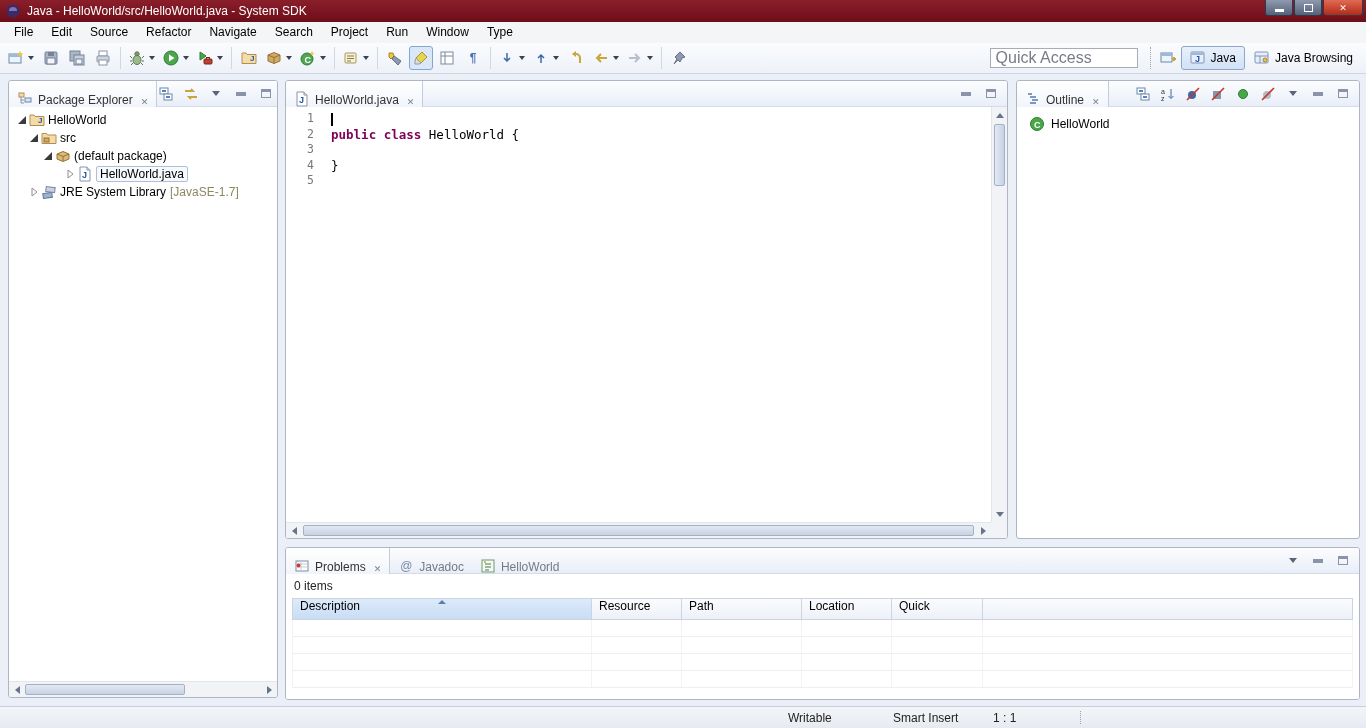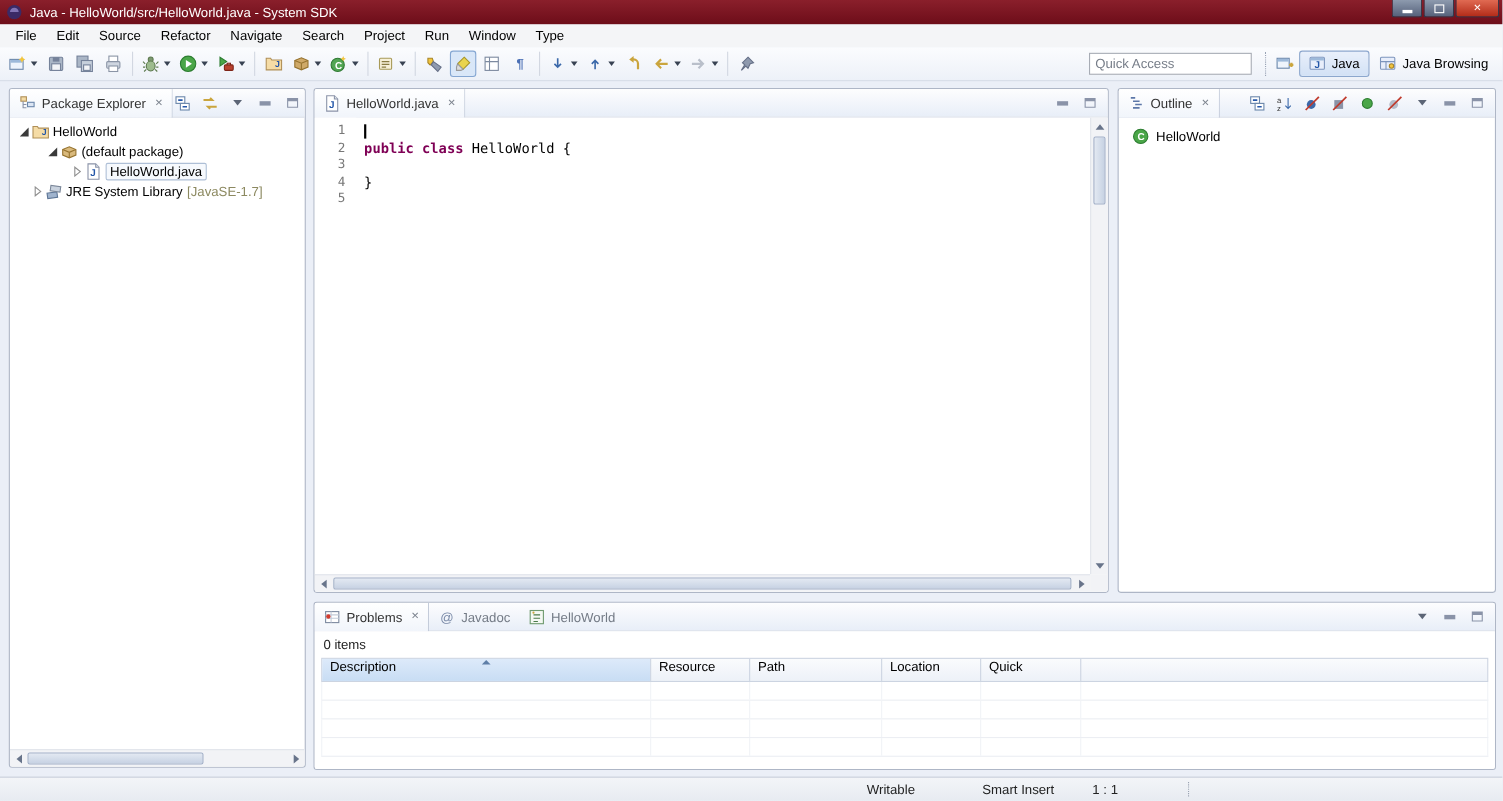--- a/index.html
+++ b/index.html
@@ -22,31 +22,31 @@
 
   
   .toolbar{height:31px;background:linear-gradient(#fbfcfe,#edf1f8);border-bottom:1px solid #d2d8e3;display:flex;align-items:center;padding:0 4px}
   .tbtn{height:24px;min-width:24px;display:flex;align-items:center;justify-content:center;border:1px solid transparent;border-radius:3px;margin:0 1px;padding:0 2px}
   .tbtn.active{background:#d9e7f8;border-color:#84a6d2}
   .ico{width:16px;height:16px;display:flex;align-items:center;justify-content:center}
   .dd-arrow{width:0;height:0;border-left:3px solid transparent;border-right:3px solid transparent;border-top:4px solid #384252;margin-left:4px}
   .tsep{width:1px;height:22px;background:#d2d7e1;margin:0 4px}
   .tsep.dotted{background:none;border-left:1px dotted #9aa4b5}
   .spacer{flex:1}
-  .qa-input{width:148px;height:20px;border:1px solid #a7acb5;padding:0 5px;font-family:inherit;font-size:12px;color:#333;background:#fff;margin-right:8px}
+  .qa-input{width:148px;height:20px;border:1px solid #a7acb5;padding:0 5px;font-family:inherit;font-size:16px;color:#333;background:#fff;margin-right:8px}
   .qa-input::placeholder{color:#767d88}
   .persp-btn{display:flex;align-items:center;gap:5px;height:24px;padding:0 8px;border:1px solid transparent;border-radius:3px;white-space:nowrap}
   .persp-btn.active{background:linear-gradient(#e9f0fb,#d2e1f5);border-color:#8ca7cd}
   .glyph-icon{font-size:12px;font-weight:bold;color:#4a6fb5;line-height:16px}
 
   
   .workbench{position:relative;height:632px;background:#ebeff7}
   .panel{position:absolute;background:#fff;border:1px solid #aeb6c6;border-radius:3px;display:flex;flex-direction:column;overflow:hidden}
   .panel-header{height:26px;flex:0 0 26px;display:flex;align-items:center;background:linear-gradient(#fdfdfe,#e8eef8);border-bottom:1px solid #d6dce7}
-  .tab{display:flex;align-items:center;gap:5px;height:26px;padding:0 8px;color:#333;white-space:nowrap}
+  .tab{display:flex;align-items:flex-end;gap:5px;height:26px;padding:0 8px;color:#333;white-space:nowrap}
   .tab.selected{background:linear-gradient(#ffffff,#f1f5fb);border-right:1px solid #c4ccda;border-radius:3px 0 0 0}
   .tab.dim{color:#747b86}
   .tab-close{color:#7d848f;font-size:9px;margin-left:3px}
   .panel-tools{margin-left:auto;display:flex;align-items:center;gap:7px;padding-right:7px}
   .ptool{width:18px;height:18px;display:flex;align-items:center;justify-content:center}
   .ico-menu{width:0;height:0;border-left:4px solid transparent;border-right:4px solid transparent;border-top:5px solid #5c6576}
   .ico-min{width:10px;height:4px;background:#8a93a8}
   .ico-max{width:10px;height:9px;border:1px solid #8a93a8;border-top:3px solid #8a93a8}
 
   
@@ -406,20 +406,34 @@
               <path d="M9 1v8H1z" fill="#3a3a3a"></path>
             </svg>
           </span>
         <span class="t-icon">
             <svg width="16" height="16">
               <path d="M1 4.5V3h4l1 1.5h9v9H1z" fill="#f5dca6" stroke="#b08f56"></path>
               <text x="9" y="11" font-size="8" font-weight="bold" fill="#2456a8">J</text>
             </svg>
           </span>
         <span class="t-label">HelloWorld</span>
+      </div>
+      <div class="tree-row ind1">
+        <span class="twisty">
+            <svg width="10" height="10">
+              <path d="M9 1v8H1z" fill="#3a3a3a"></path>
+            </svg>
+          </span>
+        <span class="t-icon">
+            <svg width="16" height="16">
+              <path d="M1 5V3.5h4.5L6.5 5H15v8.5H1z" fill="#f5dca6" stroke="#b08f56"></path>
+              <rect x="3" y="8" width="5" height="4" fill="#cfa968" stroke="#96732f"></rect>
+            </svg>
+          </span>
+        <span class="t-label">src</span>
       </div>
       <div class="tree-row ind2">
         <span class="twisty">
             <svg width="10" height="10">
               <path d="M9 1v8H1z" fill="#3a3a3a"></path>
             </svg>
           </span>
         <span class="t-icon">
             <svg width="16" height="16">
               <path d="M2 6l6-2.5L14 6v5l-6 2.5L2 11z" fill="#d9b97c" stroke="#96732f"></path>

